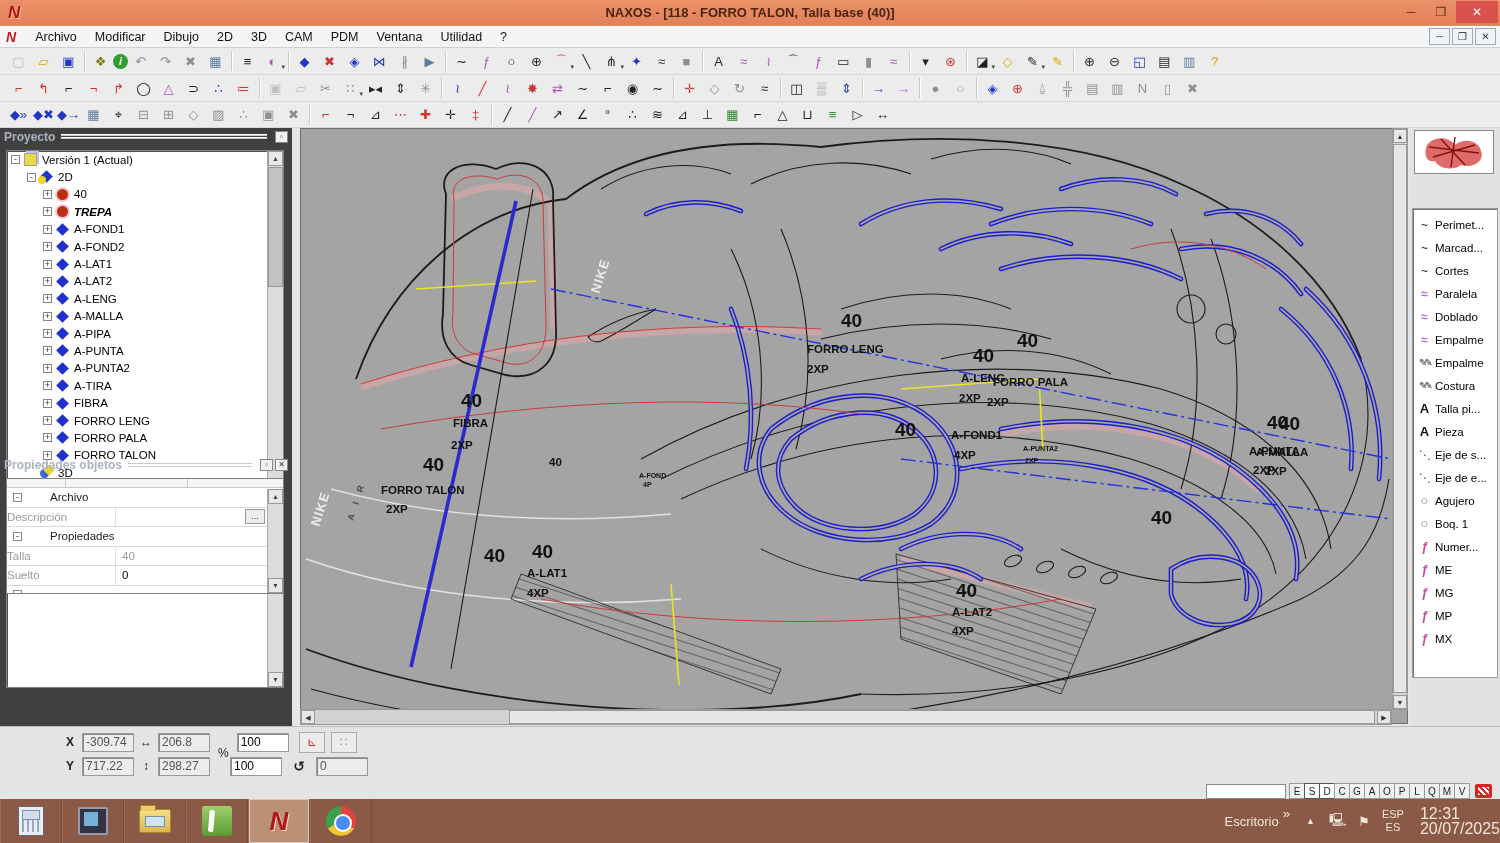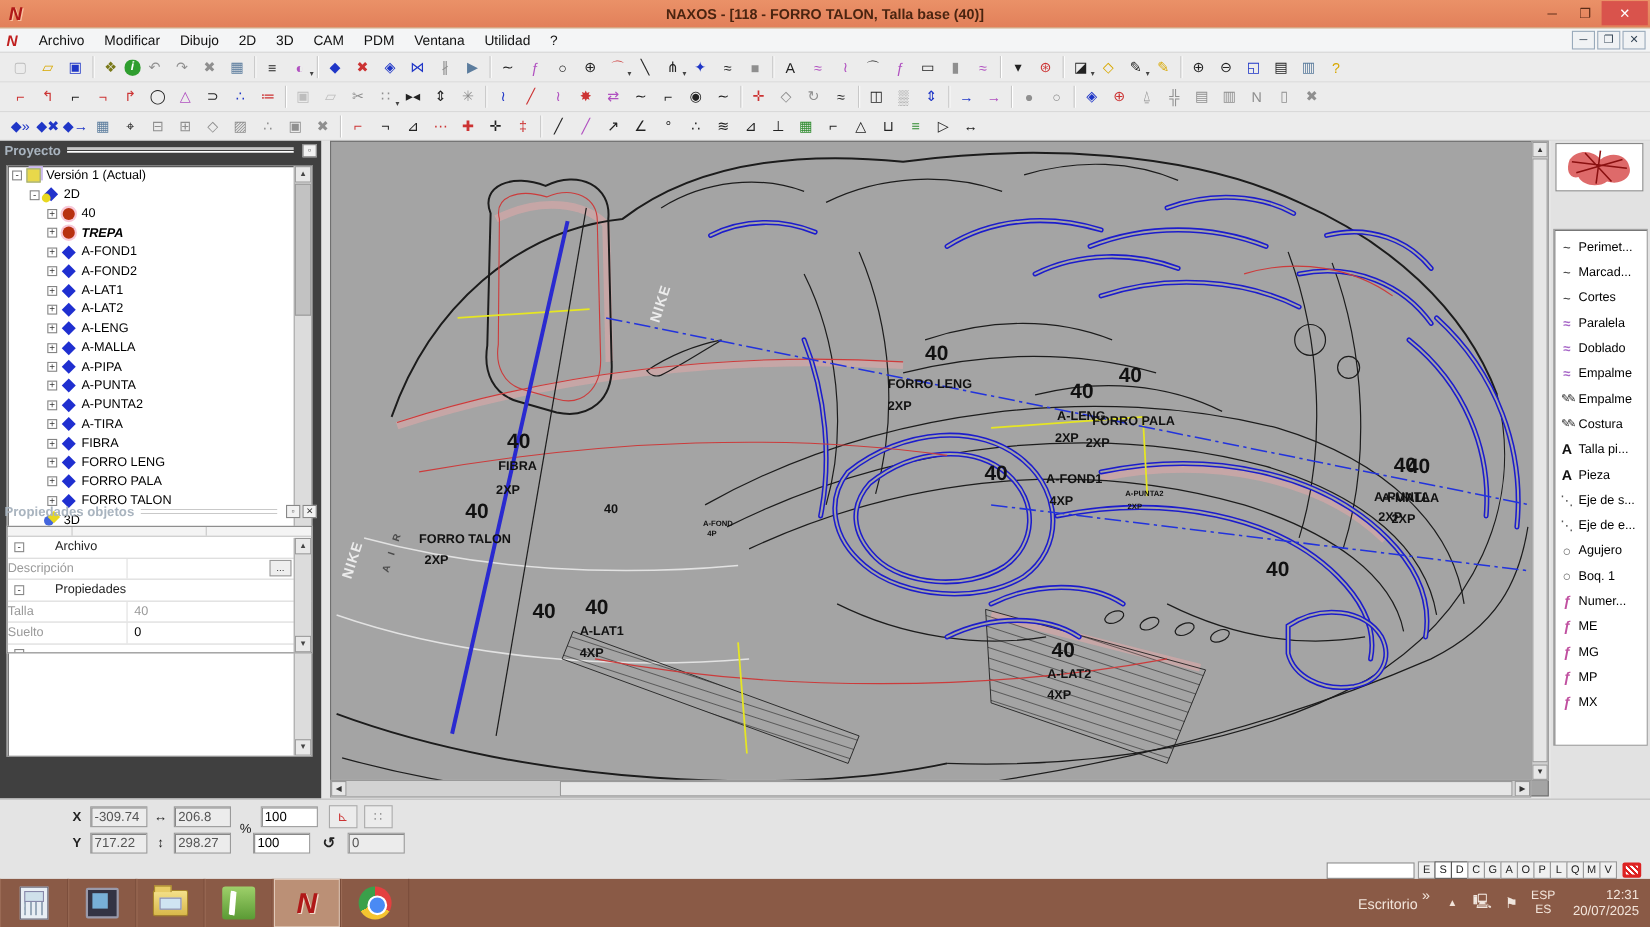--- a/index.html
+++ b/index.html
@@ -182,21 +182,21 @@
   .tb-ico-chrome { width:30px; height:30px; border-radius:50%;
     background:conic-gradient(#e34040 0 120deg,#f4c430 120deg 240deg,#3aa04a 240deg 360deg); position:relative; }
   .tb-ico-chrome::after { content:""; position:absolute; left:8px; top:8px; width:14px; height:14px;
     background:#4a8af4; border:2px solid #fff; border-radius:50%; }
   #task-right { position:absolute; right:0; top:0; height:44px; display:flex; align-items:center; color:#f2e4da; }
   #desktop-label { font-size:13px; margin-right:4px; }
   #chevrons { font-size:13px; position:relative; top:-8px; margin-right:16px; }
   #tray-up { font-size:9px; margin-right:14px; }
   .tray-glyph { font-size:13px; margin-right:12px; color:#f0e6de; }
   #lang-block { font-size:11px; text-align:center; line-height:13px; margin-right:16px; }
-  #clock-block { font-size:12px; text-align:right; line-height:15px; margin-right:10px; }
+  #clock-block { font-size:16px; line-height:15px; margin-right:0; }
 </style>
 </head>
 <body>
 
 <div id="screen">
 
   <div id="titlebar">
     <span class="app-logo">N</span>
     <span class="title-text">NAXOS - [118 - FORRO TALON, Talla base (40)]</span>
     <div class="win-btns">

